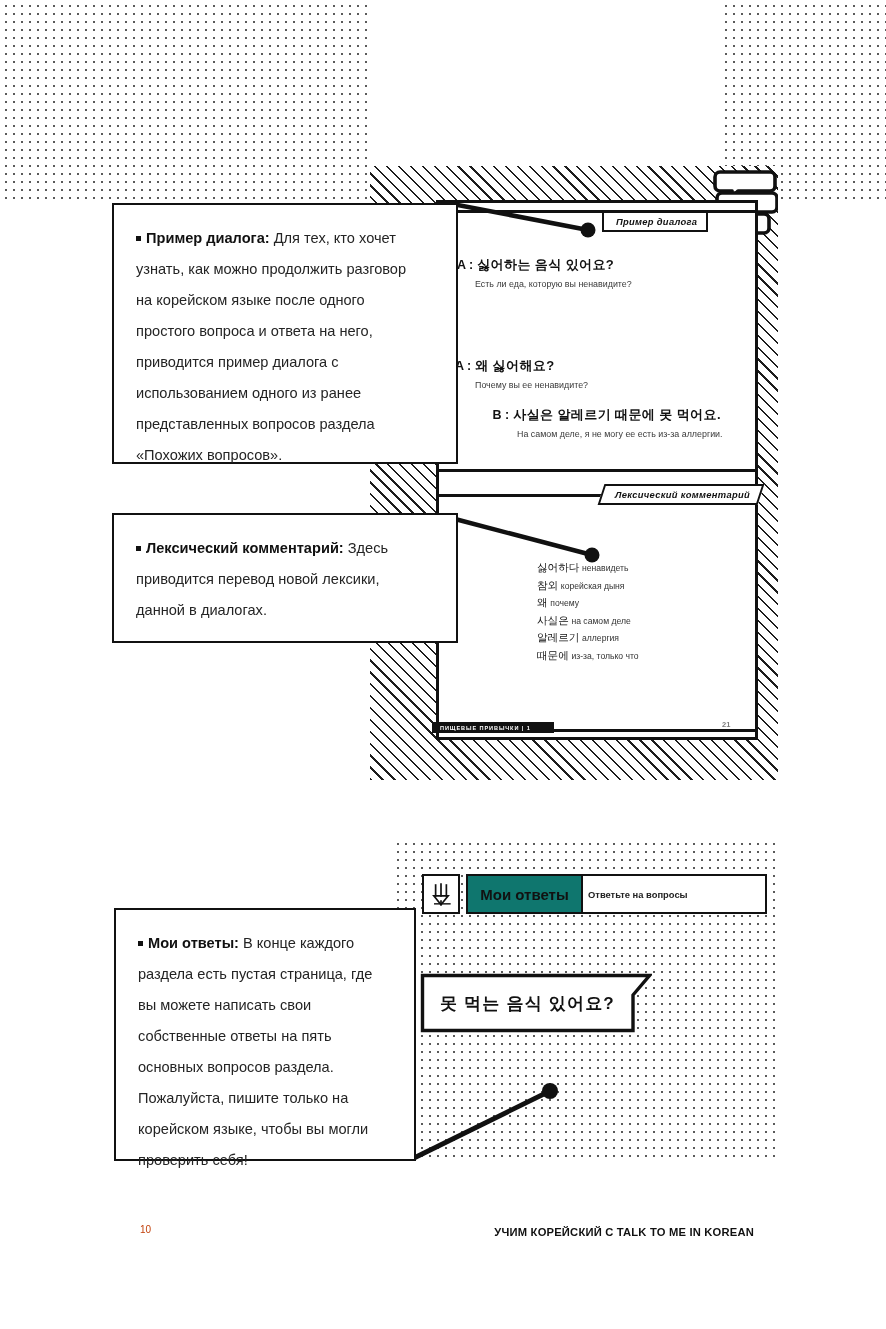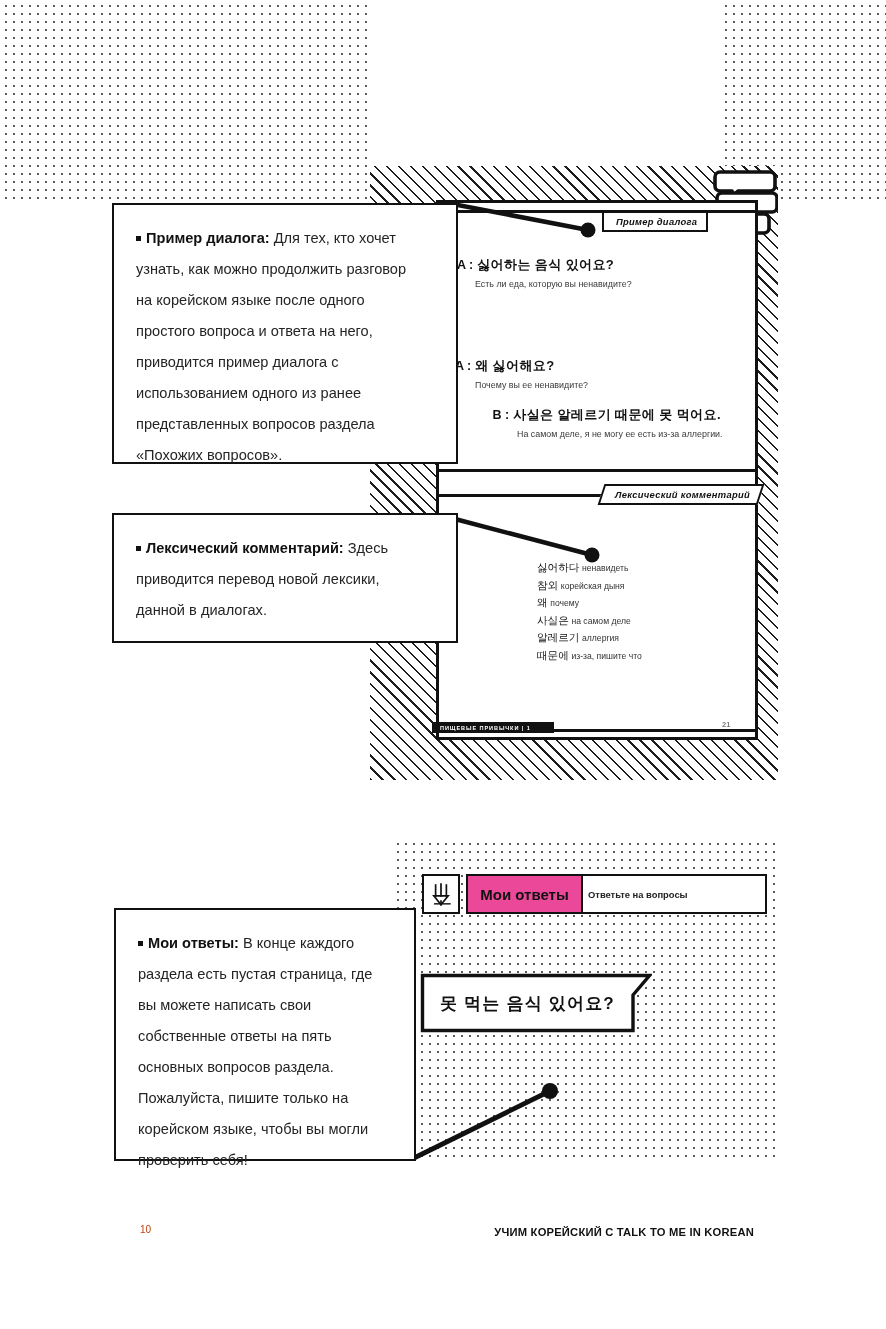--- a/index.html
+++ b/index.html
@@ -93,21 +93,21 @@
   #mock-bot{left:392px;top:838px;width:385px;height:325px;z-index:5;}
   #ans-header{
     position:absolute;left:30px;top:36px;width:345px;height:40px;z-index:14;
   }
   .hdr-icon{
     position:absolute;left:0;top:0;width:38px;height:40px;
     border:2.5px solid #111;background:#fff;box-sizing:border-box;
   }
   .hdr-title{
     position:absolute;left:44px;top:0;width:117px;height:40px;
-    border:2.5px solid #111;background:#ec4899;box-sizing:border-box;
+    border:2.5px solid #111;background:#0f766e;box-sizing:border-box;
     display:flex;align-items:center;justify-content:center;
     font-size:15px;font-weight:bold;color:#111;
   }
   .hdr-sub{
     position:absolute;left:159px;top:0;width:186px;height:40px;
     border:2.5px solid #111;background:#fff;box-sizing:border-box;
     display:flex;align-items:center;padding-left:5px;
     font-size:9.4px;font-weight:bold;color:#222;
   }
   #bubble{
@@ -177,21 +177,21 @@
       <div class="voc-row">
         <span class="voc-kr">사실은</span>
         <span class="voc-ru">на самом деле</span>
       </div>
       <div class="voc-row">
         <span class="voc-kr">알레르기</span>
         <span class="voc-ru">аллергия</span>
       </div>
       <div class="voc-row">
         <span class="voc-kr">때문에</span>
-        <span class="voc-ru">из-за, пишите что</span>
+        <span class="voc-ru">из-за, только что</span>
       </div>
     </div>
   </div>
 
   <div class="tab-label" style="left:232px;top:37px;margin-top:8px;">
     <span>Пример диалога</span>
   </div>
 
   <div class="tab-label tab-skew" style="left:231px;top:318px;">
     <span>Лексический комментарий</span>

